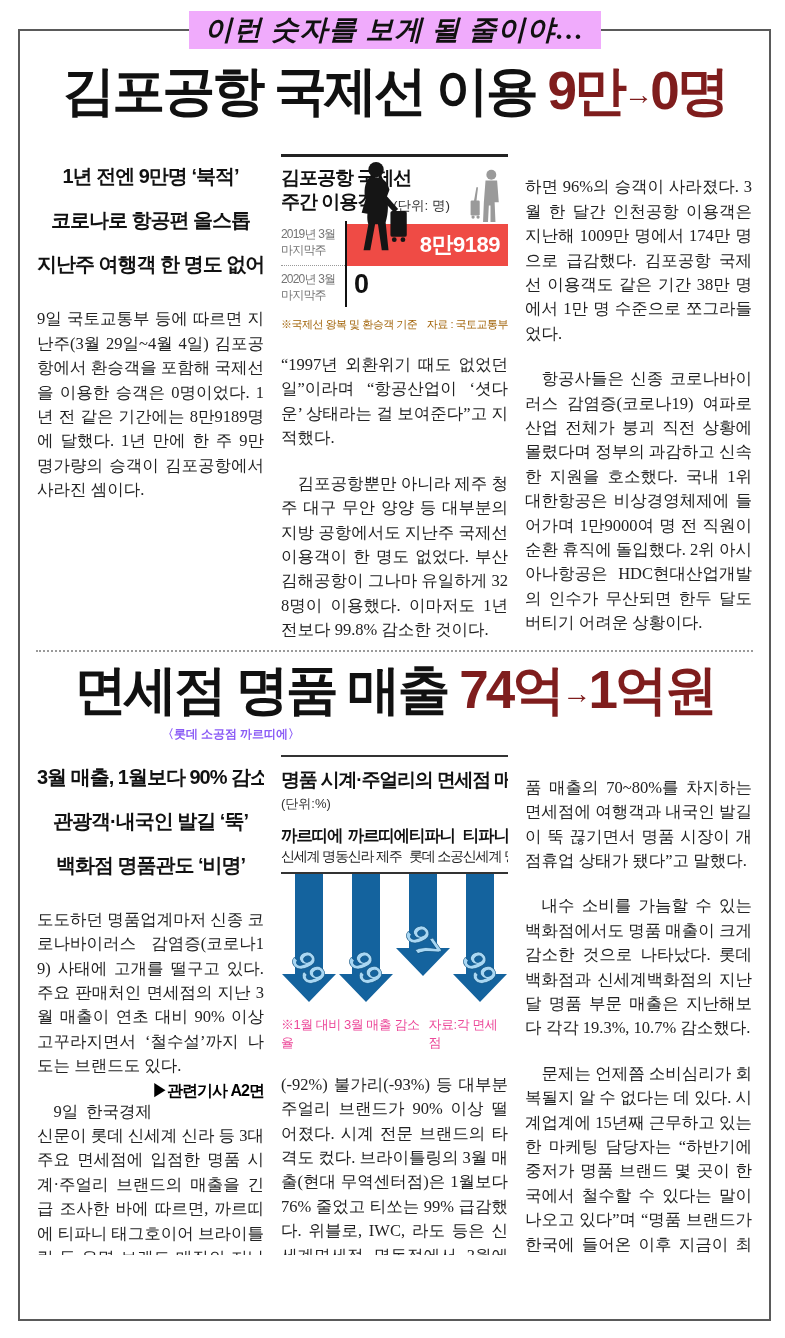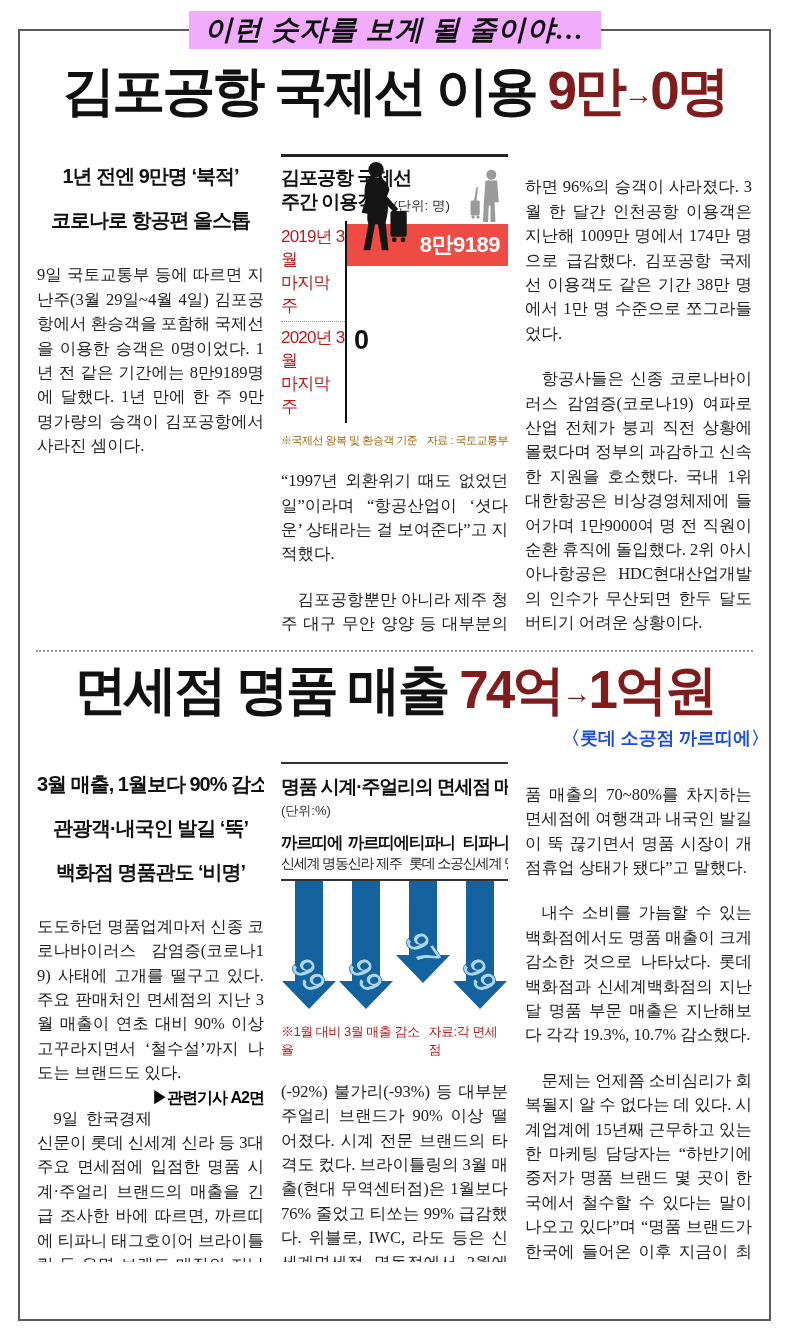--- a/index.html
+++ b/index.html
@@ -12,22 +12,22 @@
             background:#f0abfc; padding:0 16px; white-space:nowrap;
             font-family:"Liberation Serif", serif; font-style:italic; font-weight:700;
             font-size:28px; letter-spacing:1px; color:#111; }
   .headline { font-family:"Liberation Sans", sans-serif; font-weight:900;
               font-size:53px; letter-spacing:-3px; line-height:1.12; color:#111;
               white-space:nowrap; }
   .h1 { margin:30px 20px 0; text-align:center; }
   .h2 { margin:6px 20px 0; text-align:center; }
   .hl-red { color:#7f1d1d; }
   .hl-arrow { font-size:0.55em; vertical-align:0.18em; font-weight:700; }
-  .h2caption { margin:6px 0 0 142px; font-size:18px; font-weight:600;
-               font-family:"Liberation Serif", serif; color:#1d4ed8;text-align:right; }
+  .h2caption { margin:6px 0 0 142px; font-size:12px; font-weight:600;
+               font-family:"Liberation Serif", serif; color:#8b5cf6; }
   .cols { display:flex; gap:17px; margin:34px 17px 0; }
   .a1 { height:484px; }
   .a2 { height:500px; margin-top:12px; }
   .col { flex:1; overflow:hidden; }
   .subheads { font-family:"Liberation Sans", sans-serif; font-weight:800;
               font-size:20px; line-height:2.2; letter-spacing:-1px; color:#111;
               margin-bottom:16px; white-space:nowrap;text-align:center; }
   .col p { font-size:16.5px; line-height:24.4px; text-align:justify;
            word-break:break-all; color:#222;margin-top:21px; }
   .col p + p { text-indent:1em; }
@@ -36,22 +36,22 @@
   .dotted-sep { border-top:2px dotted #9a9a9a; margin:12px 16px 8px; }
 
   
   .chart1 { position:relative; font-family:"Liberation Sans", sans-serif;
             border-top:3px solid #222; padding-top:9px; margin-bottom:7px; }
   .c1-title { font-size:19px; font-weight:800; letter-spacing:-1px; line-height:1.22; color:#111; }
   .c1-unit { position:absolute; right:58px; top:40px; font-size:13.5px; color:#333; }
   .man-icon { position:absolute; right:0; top:12px; }
   .c1-rows { margin-top:8px; }
   .c1-row { display:flex; align-items:stretch; }
-  .c1-lab { width:64px; padding:5px 0 4px; font-size:17px; line-height:1.35;
-            color:#b91c1c; letter-spacing:-0.8px; }
+  .c1-lab { width:64px; padding:5px 0 4px; font-size:12px; line-height:1.35;
+            color:#737373; letter-spacing:-0.8px; }
   .c1-row1 .c1-lab { border-bottom:1.5px dotted #999; }
   .c1-zone { flex:1; border-left:2px solid #111; position:relative; }
   .c1-bar { height:42px; margin-top:3px; background:#ef4b45; color:#fff;
             text-align:right; font-weight:800; font-size:22px; line-height:42px;
             padding-right:8px; letter-spacing:-0.5px; }
   .c1-zero { font-size:27px; font-weight:800; padding:3px 0 2px 7px; color:#111; }
   .woman-icon { position:absolute; left:62px; top:4px; z-index:2; }
   .c1-foot { display:flex; justify-content:space-between; margin-top:10px;
              font-size:11px; color:#a16207; letter-spacing:-0.5px;text-align:center; }
 
@@ -63,39 +63,40 @@
   .c2-unit { font-size:13px; color:#333; margin-top:2px; }
   .c2-heads { display:flex; margin-top:12px; }
   .c2-head { flex:1; white-space:nowrap; overflow:visible; }
   .c2-brand { font-size:16.5px; font-weight:800; letter-spacing:-1.2px; color:#111; }
   .c2-store { font-size:14px; letter-spacing:-1.2px; color:#222; margin-top:1px; }
   .c2-line { border-top:2px solid #333; margin-top:6px; }
   .c2-arrows { display:flex; justify-content:space-between; align-items:flex-start;
                height:134px; padding:0 1px; }
   .c2-arrows svg { overflow:visible; }
   .c2-foot { display:flex; justify-content:space-between; margin-top:8px;
-             font-size:13px; color:#b91c1c; letter-spacing:-0.5px; }
+             font-size:13px; color:#ec4899; letter-spacing:-0.5px; }
 </style>
 </head>
 <body>
 
 <div class="page">
   <div class="frame">
 
     <div class="kicker">이런 숫자를 보게 될 줄이야…</div>
 
     <div class="headline h1">
       <span>김포공항 국제선 이용 </span><span class="hl-red">9만</span><span class="hl-red hl-arrow">→</span><span class="hl-red">0명</span>
     </div>
 
     <div class="cols a1">
       <div class="col">
         <div class="subheads">
           <div>1년 전엔 9만명 ‘북적’</div>
           <div>코로나로 항공편 올스톱</div>
+          <div>지난주 여행객 한 명도 없어</div>
         </div>
         <p>9일 국토교통부 등에 따르면 지난주(3월 29일~4월 4일) 김포공항에서 환승객을 포함해 국제선을 이용한 승객은 0명이었다. 1년 전 같은 기간에는 8만9189명에 달했다. 1년 만에 한 주 9만 명가량의 승객이 김포공항에서 사라진 셈이다.</p>
 
       </div>
 
       <div class="col">
         <div class="chart1">
           <div class="c1-title">
             <div>김포공항 국제선</div>
             <div>주간 이용객</div>

